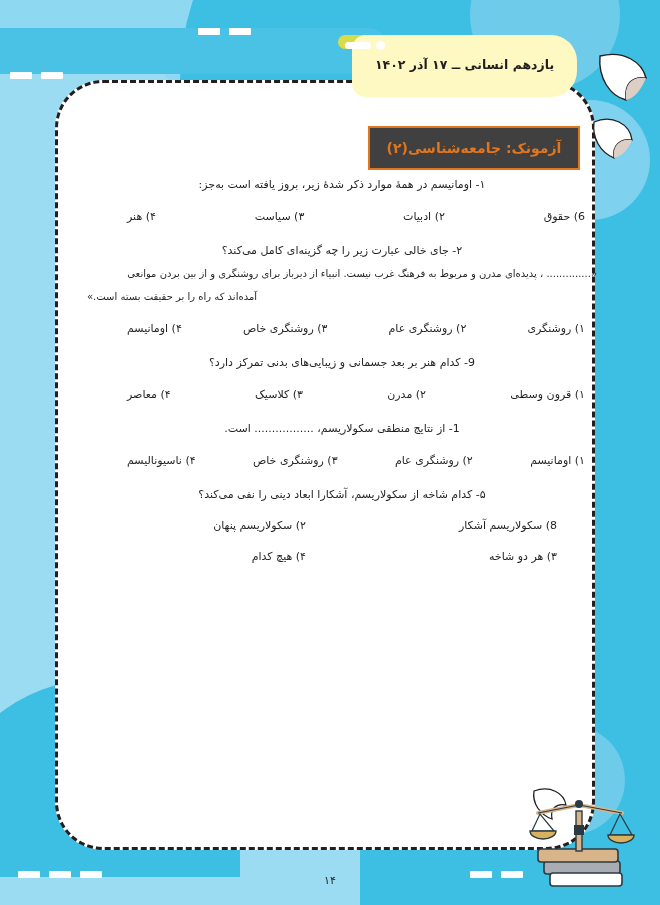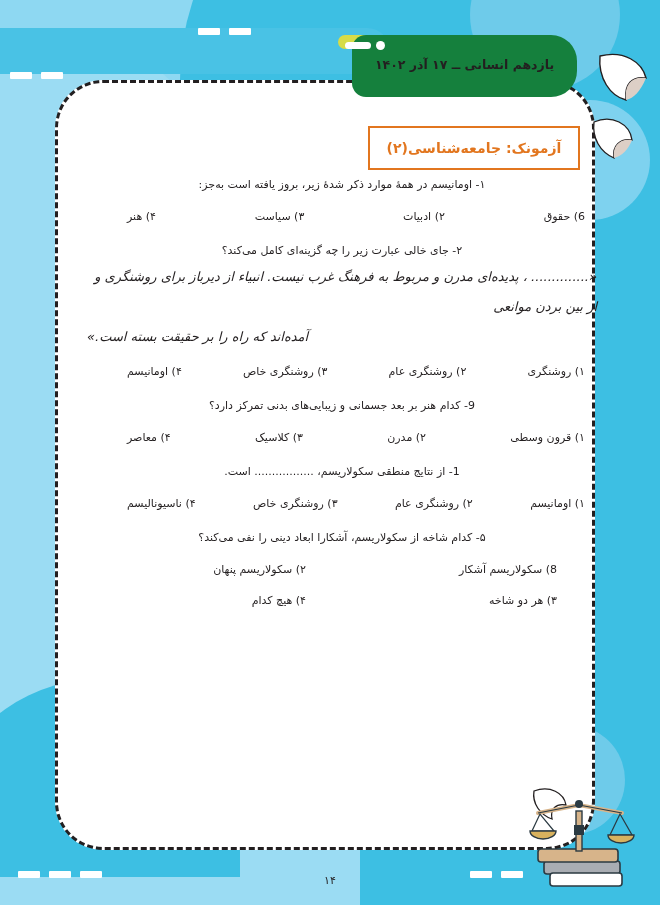--- a/index.html
+++ b/index.html
@@ -144,21 +144,21 @@
     box-sizing: border-box;
   }
 
   
   .banner {
     position: absolute;
     top: 35px;
     left: 352px;
     width: 225px;
     height: 62px;
-    background: #15803d;
+    background: #fef9c3;
     border-radius: 14px 26px 26px 14px;
     z-index: 6;
   }
   .banner-notch {
     position: absolute;
     top: 35px;
     left: 338px;
     width: 60px;
     height: 14px;
     background: #d7dc48;
@@ -198,21 +198,21 @@
     padding-bottom: 4px;
   }
 
   
   .title-box {
     position: absolute;
     top: 126px;
     left: 368px;
     width: 208px;
     height: 40px;
-    background: #ffffff;
+    background: #404040;
     border: 2px solid #e2761f;
     display: flex;
     align-items: center;
     justify-content: center;
     z-index: 5;
   }
   .title-text {
     font-size: 14px;
     font-weight: bold;
     color: #e2761f;
@@ -229,25 +229,24 @@
   .q-block { margin-bottom: 6px; }
   .q-stem {
     font-size: 11px;
     color: #231f20;
     text-align: right;
     padding-right: 10px;
     line-height: 1.9;
   }
   .q-stem.center { text-align: center; padding-right: 0; }
   .q-para {
-    font-size: 13px;
+    font-size: 10px;
     color: #231f20;
     line-height: 2.3;
     text-align: right;
-    font-style: italic;
   }
   .q-para .l2 { display: block; text-align: left; }
   .options {
     display: flex;
     flex-direction: row;
     justify-content: space-between;
     margin-top: 14px;
     margin-bottom: 18px;
     padding: 0 12px 0 40px;
     font-size: 11px;

